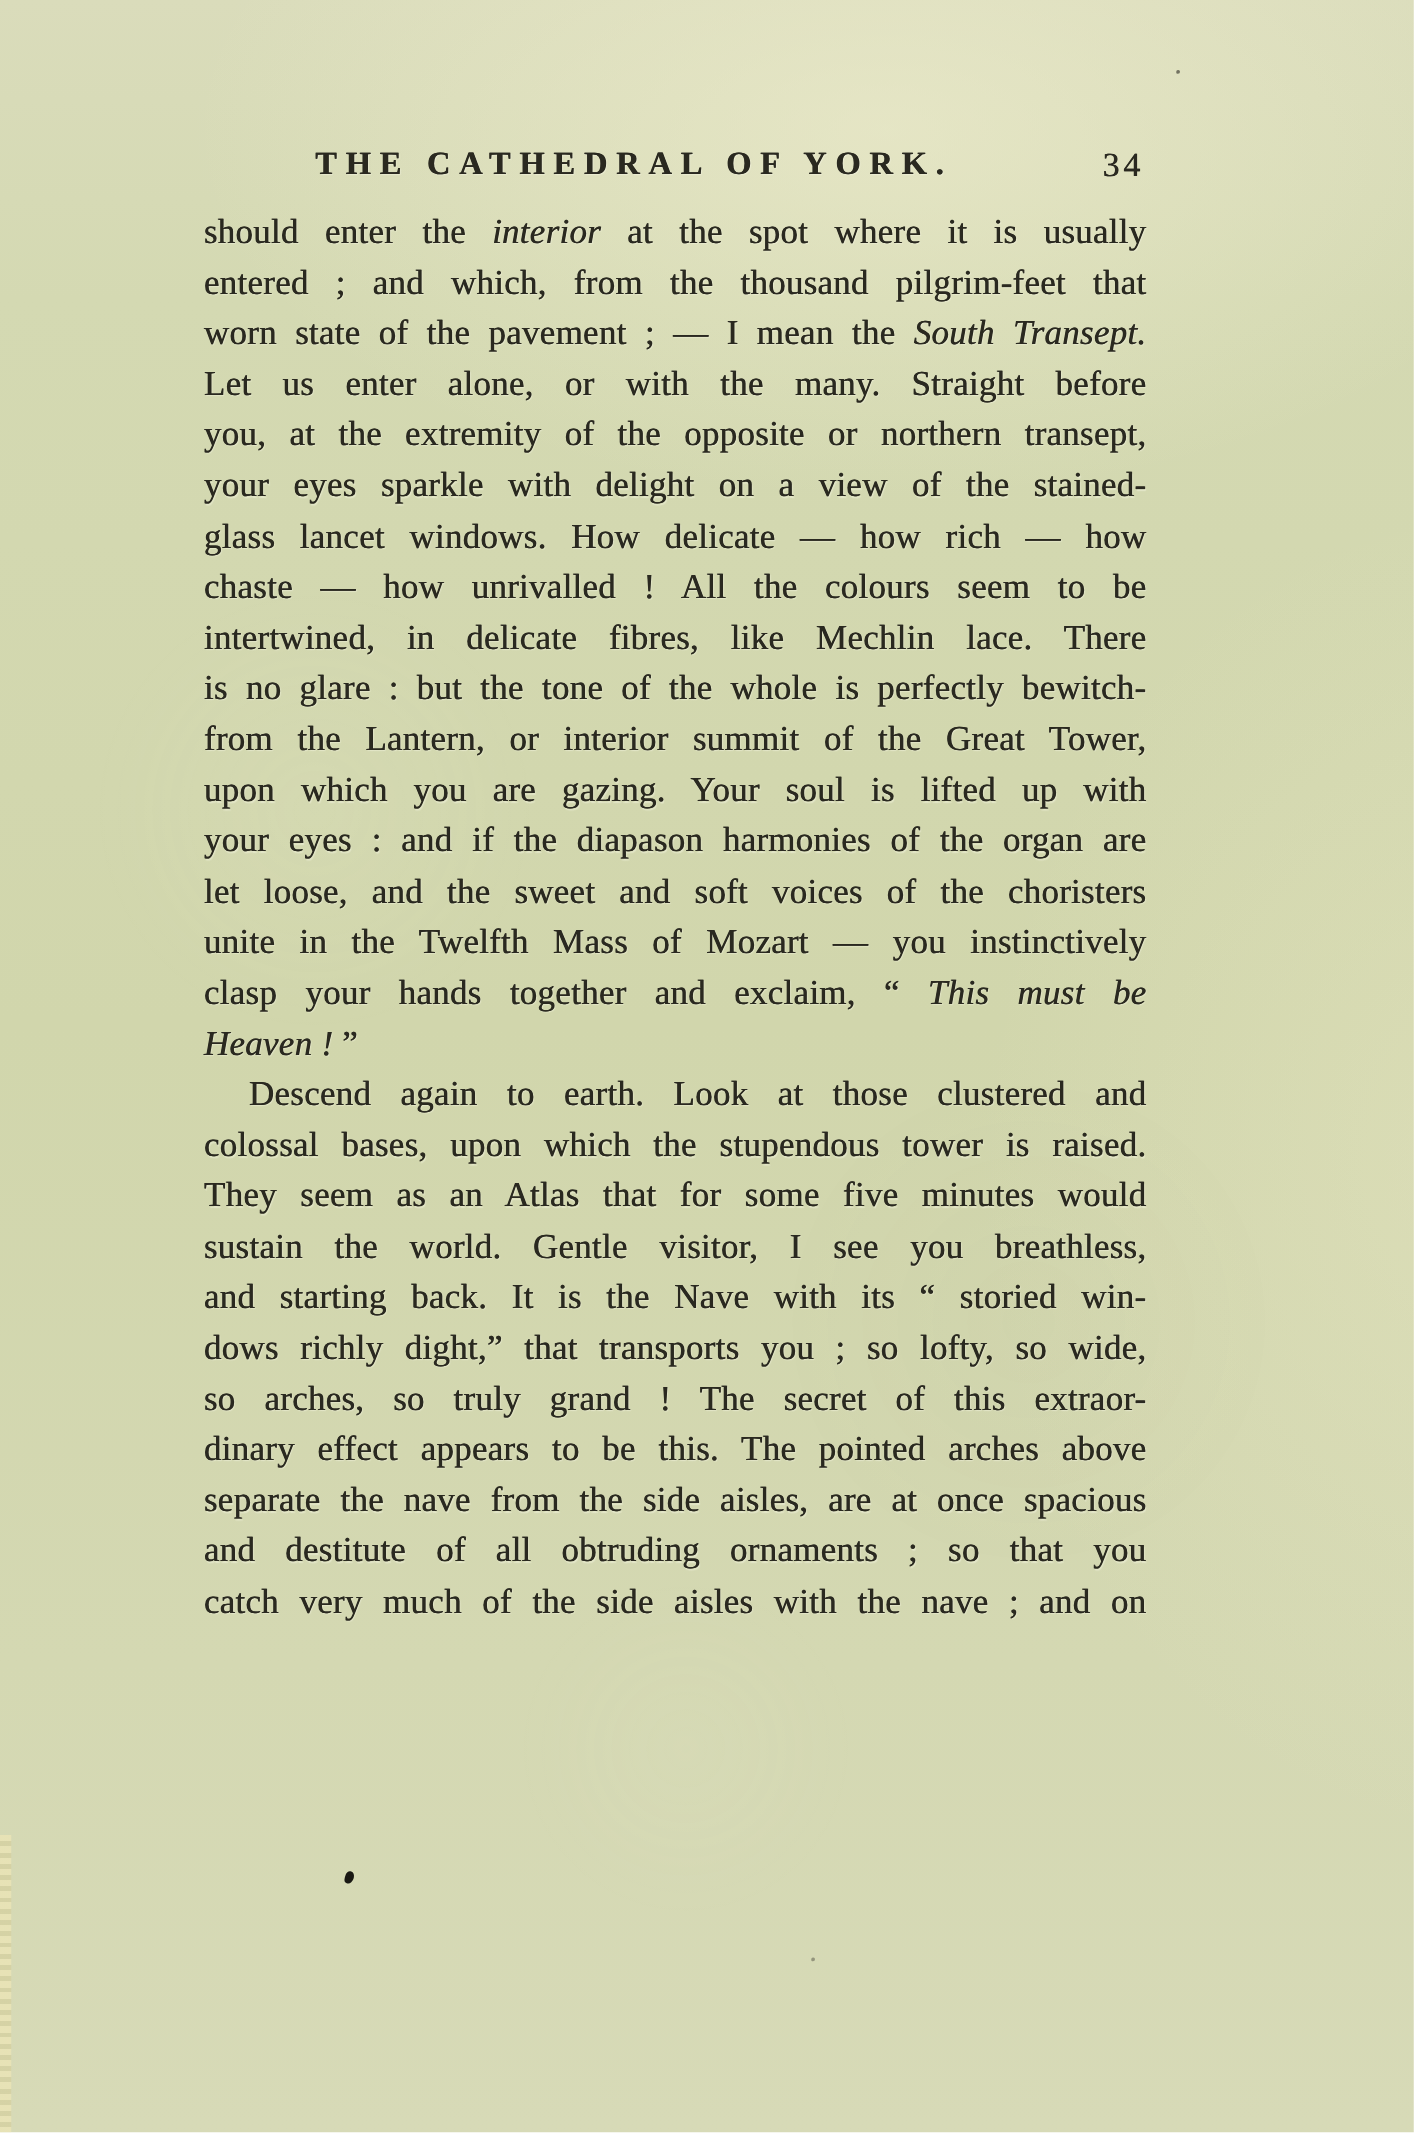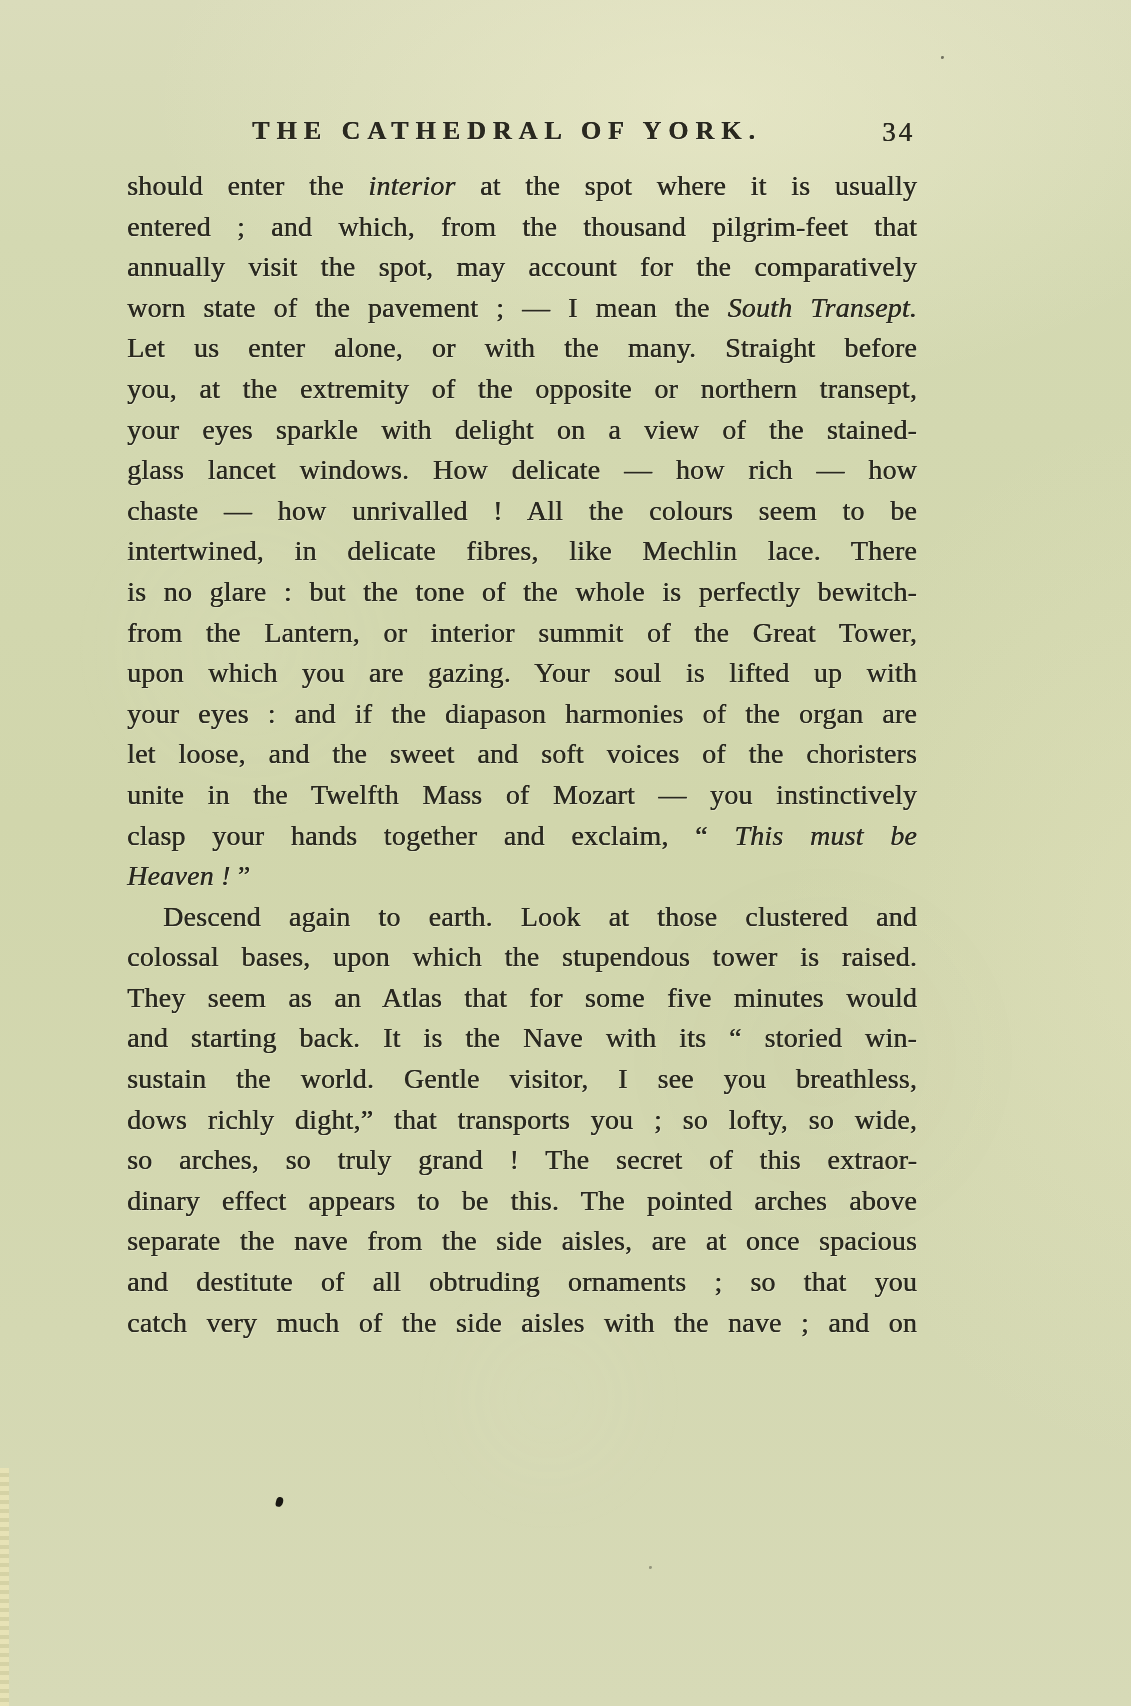--- a/index.html
+++ b/index.html
@@ -38,21 +38,21 @@
     position:absolute; right:2px; top:1px;
     font-size:27px; line-height:38px; letter-spacing:3px;
     text-shadow:0.4px 0 0 currentColor;
   }
   .body-text {
     position:absolute; left:127px; top:166px; width:790px;
     font-size:28px; line-height:40.6px;
     letter-spacing:0.2px;
     text-shadow:0.4px 0 0 currentColor, 1px 1px 1px rgba(250,250,235,0.45);
   }
-  .line { text-align:justify; text-align-last:justify; }
+  .line { text-align:justify; text-align-last:justify;margin-left:36px; }
   .line.no-just { text-align-last:left; }
   .line.indent { text-indent:36px; }
   .it { font-style:italic; }
   .edge-strip {
     position:absolute; left:0; top:1468px; width:9px; height:238px;
     background:repeating-linear-gradient(180deg, #eae4b6 0 5px, #d5d1a2 5px 9px);
     opacity:.85;
   }
   .speck { position:absolute; background:#191813; border-radius:50% 50% 60% 40%; }
   .speck-a { left:276px; top:1497px; width:7px; height:10px; transform:rotate(14deg); }
@@ -66,41 +66,40 @@
   <div class="grain"></div>
 
   <div class="header">
     <div class="title">THE CATHEDRAL OF YORK.</div>
     <div class="pagenum">34</div>
   </div>
 
   <div class="body-text">
       <div class="line"><span>should enter the </span><span class="it">interior</span><span> at the spot where it is usually</span></div>
       <div class="line"><span>entered ; and which, from the thousand pilgrim-feet that</span></div>
-      <div class="line"><span>annually visit the spot, may account for the comparatively</span></div>
       <div class="line"><span>worn state of the pavement ; — I mean the </span><span class="it">South Transept.</span></div>
       <div class="line"><span>Let us enter alone, or with the many.  Straight before</span></div>
       <div class="line"><span>you, at the extremity of the opposite or northern transept,</span></div>
       <div class="line"><span>your eyes sparkle with delight on a view of the stained-</span></div>
       <div class="line"><span>glass lancet windows.  How delicate — how rich — how</span></div>
       <div class="line"><span>chaste — how unrivalled !  All the colours seem to be</span></div>
       <div class="line"><span>intertwined, in delicate fibres, like Mechlin lace.  There</span></div>
       <div class="line"><span>is no glare : but the tone of the whole is perfectly bewitch-</span></div>
       <div class="line"><span>from the Lantern, or interior summit of the Great Tower,</span></div>
       <div class="line"><span>upon which you are gazing.  Your soul is lifted up with</span></div>
       <div class="line"><span>your eyes : and if the diapason harmonies of the organ are</span></div>
       <div class="line"><span>let loose, and the sweet and soft voices of the choristers</span></div>
       <div class="line"><span>unite in the Twelfth Mass of Mozart — you instinctively</span></div>
       <div class="line"><span>clasp your hands together and exclaim, “ </span><span class="it">This must be</span></div>
       <div class="line no-just"><span class="it">Heaven ! </span><span>”</span></div>
       <div class="line indent"><span>Descend again to earth.  Look at those clustered and</span></div>
       <div class="line"><span>colossal bases, upon which the stupendous tower is raised.</span></div>
       <div class="line"><span>They seem as an Atlas that for some five minutes would</span></div>
+      <div class="line"><span>sustain the world.  Gentle visitor, I see you breathless,</span></div>
       <div class="line"><span>and starting back.  It is the Nave with its “ storied win-</span></div>
-      <div class="line"><span>sustain the world.  Gentle visitor, I see you breathless,</span></div>
       <div class="line"><span>dows richly dight,” that transports you ; so lofty, so wide,</span></div>
       <div class="line"><span>so arches, so truly grand !  The secret of this extraor-</span></div>
       <div class="line"><span>dinary effect appears to be this.  The pointed arches above</span></div>
       <div class="line"><span>separate the nave from the side aisles, are at once spacious</span></div>
       <div class="line"><span>and destitute of all obtruding ornaments ; so that you</span></div>
       <div class="line"><span>catch very much of the side aisles with the nave ; and on</span></div>
     </div>
 
   <div class="edge-strip"></div>
   <div class="speck speck-a"></div>

